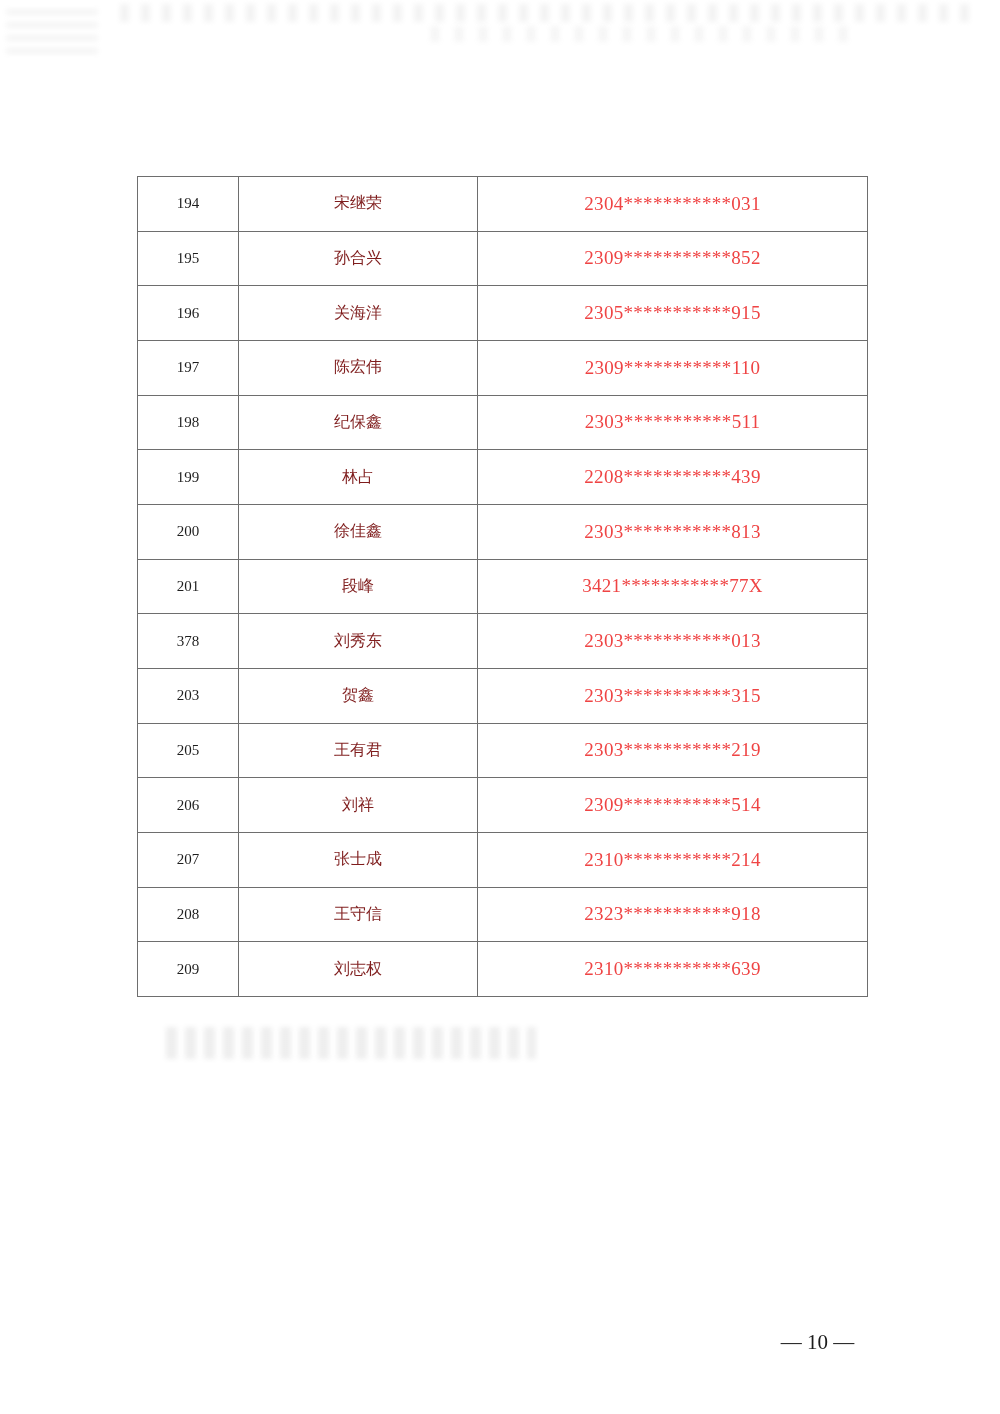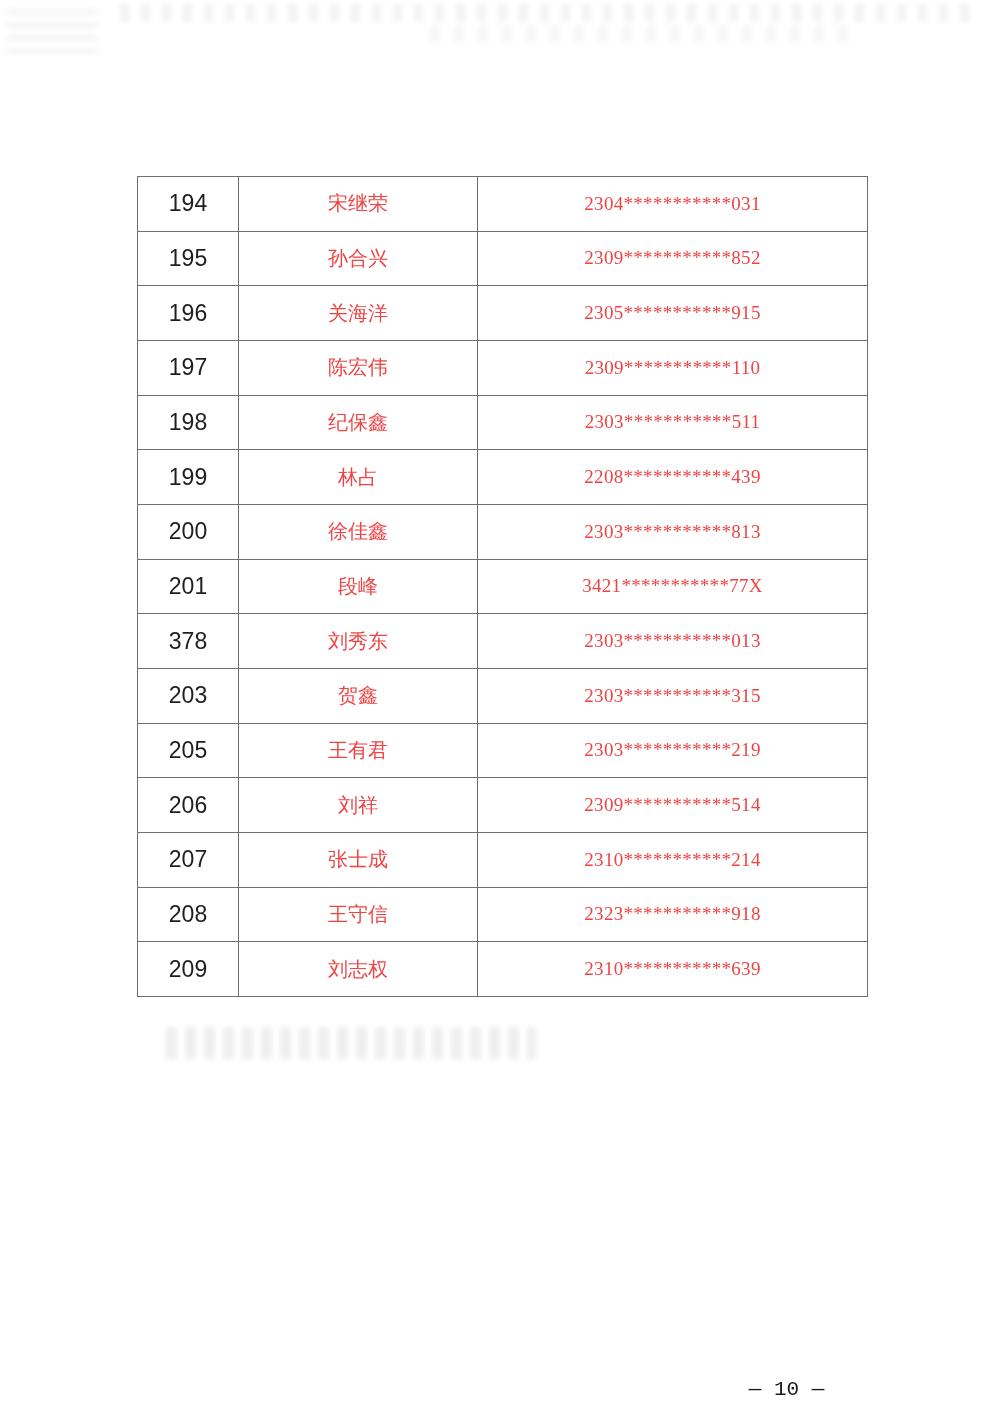--- a/index.html
+++ b/index.html
@@ -34,37 +34,37 @@
     position:absolute;left:137px;top:176px;width:730px;height:821px;
     border-collapse:collapse;table-layout:fixed;
     border:1.5px solid #5a5a5a;
   }
   table.roster td{
     border:1px solid #6e6e6e;
     text-align:center;vertical-align:middle;padding:0;
     background:#ffffff;
   }
   td.c-no{
-    font-family:Liberation Sans, sans-serif;
-    font-size:23px;color:#1e1e1e;
+    font-family:Liberation Serif, serif;
+    font-size:15px;color:#1e1e1e;
   }
   td.c-name{
     font-family:Liberation Serif, serif;
-    font-size:20px;color:#ef4444;
+    font-size:16px;color:#7f1d1d;
   }
   td.c-id{
     font-family:"Liberation Serif","DejaVu Serif",serif;
     font-size:19px;color:#ef4444;letter-spacing:.3px;
   }
 
   .page-number{
-    position:absolute;top:1330px;left:744px;width:85px;
+    position:absolute;top:1330px;left:775px;width:85px;
     text-align:center;
-    font-family:Liberation Mono, monospace;
-    font-size:21px;color:#1b1b1b;white-space:nowrap;margin-top:48px;
+    font-family:Liberation Serif, serif;
+    font-size:21px;color:#1b1b1b;white-space:nowrap;
   }
 </style>
 </head>
 <body>
 
 <div class="page">
 
   <div class="artifact artifact-top-line1"></div>
   <div class="artifact artifact-top-line2"></div>
   <div class="artifact artifact-corner"></div>

